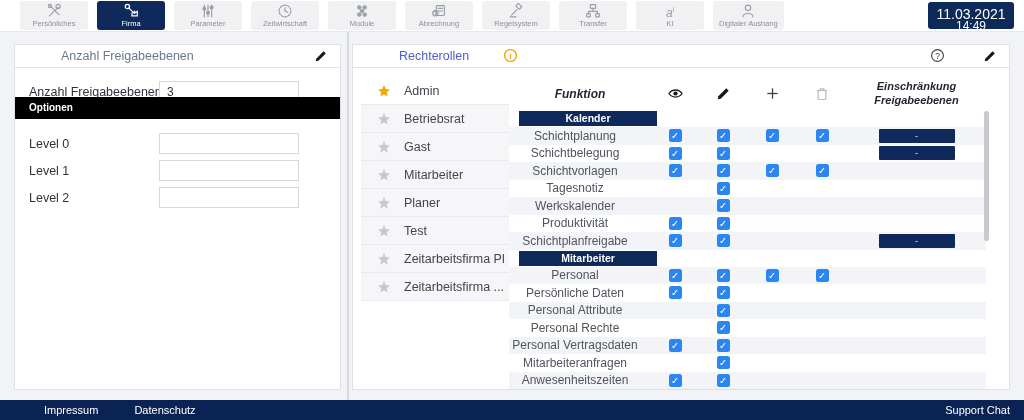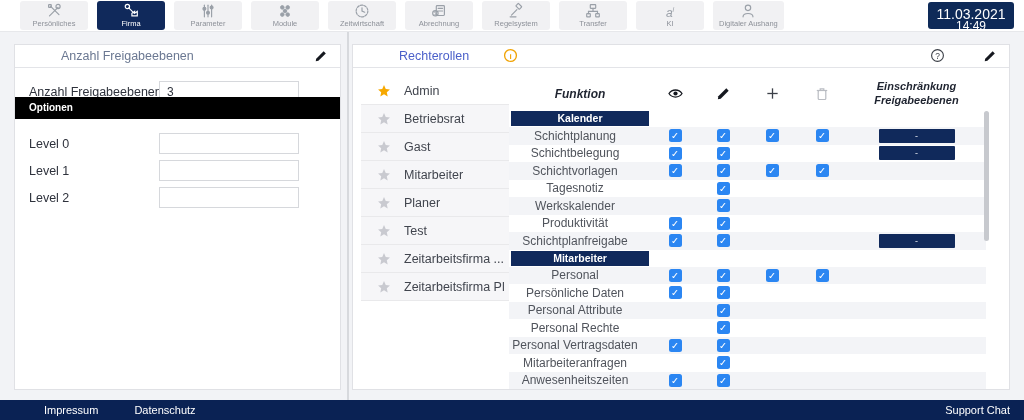--- a/index.html
+++ b/index.html
@@ -56,21 +56,21 @@
   .role .role-label { font-size:12.5px; color:#41454e; white-space:nowrap; }
 
   
   .rights { position:absolute; left:156px; top:32px; width:477px; }
   .t-grid { display:grid; grid-template-columns:142px 48px 48px 50px 50px 1fr; align-items:center; }
   .t-head { height:33px;font-style:italic; }
   .t-head .fn { text-align:center; font-size:12px; font-weight:bold; color:#1f2430; }
   .t-head .ic { display:flex; justify-content:center; }
   .t-head .restr { text-align:center; font-size:11px; font-weight:bold; color:#1f2430; line-height:1.2; }
   .group-row { height:16px; margin-top:1px; }
-  .group-bar { margin-left:2px; width:138px; height:15px; background:#10295b; color:#fff; font-size:10.5px;
+  .group-bar { margin-left:10px; width:138px; height:15px; background:#10295b; color:#fff; font-size:10.5px;
                font-weight:bold; text-align:center; line-height:15px; }
   .t-row { height:17.5px; }
   .t-row.stripe { background:#f3f4f7; }
   .t-row .fn-cell { text-align:center; padding-right:10px; font-size:12px; color:#50545c; white-space:nowrap; }
   .cb-cell { display:flex; justify-content:center; }
   .checkbox { width:13px; height:13px; background:#2b86f2; border-radius:2.5px; color:#fff; font-size:9.5px;
               line-height:13px; text-align:center; cursor:pointer; }
   .restr-cell { display:flex; justify-content:center; }
   .restr-btn { width:76px; height:14px; background:#10295b; color:#e8ebf2; font-size:9px; display:flex;
                align-items:center; justify-content:center; border-radius:1px; cursor:pointer; }
@@ -118,38 +118,38 @@
             <line x1="14" y1="3.5" x2="14" y2="16.5"></line>
             <circle cx="6" cy="7.5" r="1.6" fill="currentColor"></circle>
             <circle cx="10" cy="12" r="1.6" fill="currentColor"></circle>
             <circle cx="14" cy="6" r="1.6" fill="currentColor"></circle>
           </svg>
         </span>
     <span class="tab-label">Parameter</span>
   </div>
       <div class="tab">
     <span class="tab-icon">
+          <svg width="18" height="18" viewBox="0 0 20 20" fill="none" stroke="currentColor" stroke-width="1.3" stroke-linecap="round">
+            <circle cx="10" cy="10" r="6.5" stroke-dasharray="2.6 1.4"></circle>
+            <polyline points="10,6.5 10,10 13,11.3"></polyline>
+          </svg>
+        </span>
+    <span class="tab-label">Zeitwirtschaft</span>
+  </div>
+      <div class="tab">
+    <span class="tab-icon">
           <svg width="18" height="18" viewBox="0 0 20 20" fill="currentColor">
             <circle cx="7" cy="6" r="2"></circle>
             <circle cx="13" cy="6" r="2"></circle>
             <circle cx="10" cy="10" r="2"></circle>
             <circle cx="7" cy="14" r="2"></circle>
             <circle cx="13" cy="14" r="2"></circle>
           </svg>
         </span>
     <span class="tab-label">Module</span>
-  </div>
-      <div class="tab">
-    <span class="tab-icon">
-          <svg width="18" height="18" viewBox="0 0 20 20" fill="none" stroke="currentColor" stroke-width="1.3" stroke-linecap="round">
-            <circle cx="10" cy="10" r="6.5" stroke-dasharray="2.6 1.4"></circle>
-            <polyline points="10,6.5 10,10 13,11.3"></polyline>
-          </svg>
-        </span>
-    <span class="tab-label">Zeitwirtschaft</span>
   </div>
       <div class="tab">
     <span class="tab-icon">
           <svg width="18" height="18" viewBox="0 0 20 20" fill="none" stroke="currentColor" stroke-width="1.3" stroke-linecap="round">
             <rect x="7" y="4" width="9" height="11" rx="1"></rect>
             <line x1="9" y1="7" x2="14" y2="7"></line>
             <line x1="9" y1="10" x2="14" y2="10"></line>
             <circle cx="6" cy="12.5" r="3" fill="#ffffff00"></circle>
             <text x="6" y="14.5" text-anchor="middle" font-size="5.5" fill="currentColor" stroke="none">$</text>
           </svg>
@@ -307,29 +307,29 @@
             </svg>
     </span>
     <span class="role-label">Test</span>
   </div>
         <div class="role">
     <span class="star">
       <svg width="14" height="14" viewBox="0 0 16 16">
               <polygon points="8,1.2 10,5.7 14.8,6.2 11.2,9.4 12.2,14.2 8,11.7 3.8,14.2 4.8,9.4 1.2,6.2 6,5.7" fill="currentColor"></polygon>
             </svg>
     </span>
+    <span class="role-label">Zeitarbeitsfirma Pl</span>
+  </div>
+        <div class="role">
+    <span class="star">
+      <svg width="14" height="14" viewBox="0 0 16 16">
+              <polygon points="8,1.2 10,5.7 14.8,6.2 11.2,9.4 12.2,14.2 8,11.7 3.8,14.2 4.8,9.4 1.2,6.2 6,5.7" fill="currentColor"></polygon>
+            </svg>
+    </span>
     <span class="role-label">Zeitarbeitsfirma ...</span>
-  </div>
-        <div class="role">
-    <span class="star">
-      <svg width="14" height="14" viewBox="0 0 16 16">
-              <polygon points="8,1.2 10,5.7 14.8,6.2 11.2,9.4 12.2,14.2 8,11.7 3.8,14.2 4.8,9.4 1.2,6.2 6,5.7" fill="currentColor"></polygon>
-            </svg>
-    </span>
-    <span class="role-label">Zeitarbeitsfirma Pl</span>
   </div>
       </div>
 
     <div class="rights">
       <div class="t-grid t-head">
         <span class="fn">Funktion</span>
         <span class="ic">
           <svg width="17" height="17" viewBox="0 0 17 17">
               <path d="M2 8.5 C5 3.8,12 3.8,15 8.5 C12 13.2,5 13.2,2 8.5 Z" fill="none" stroke="#15181f" stroke-width="1.3"></path>
               <circle cx="8.5" cy="8.5" r="2.1" fill="#15181f"></circle>

